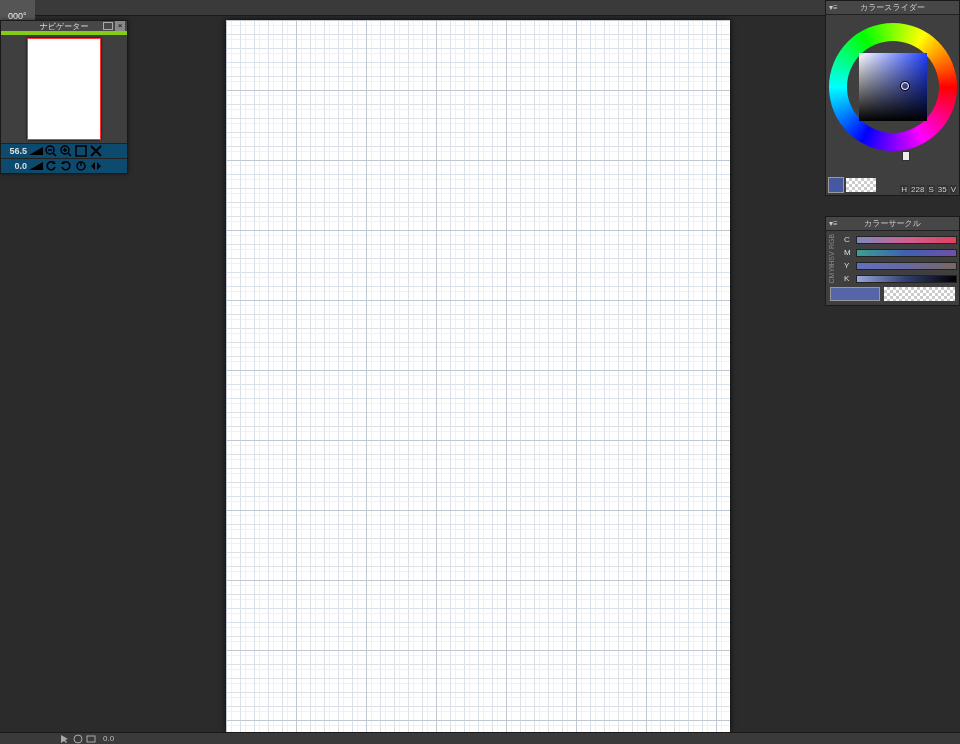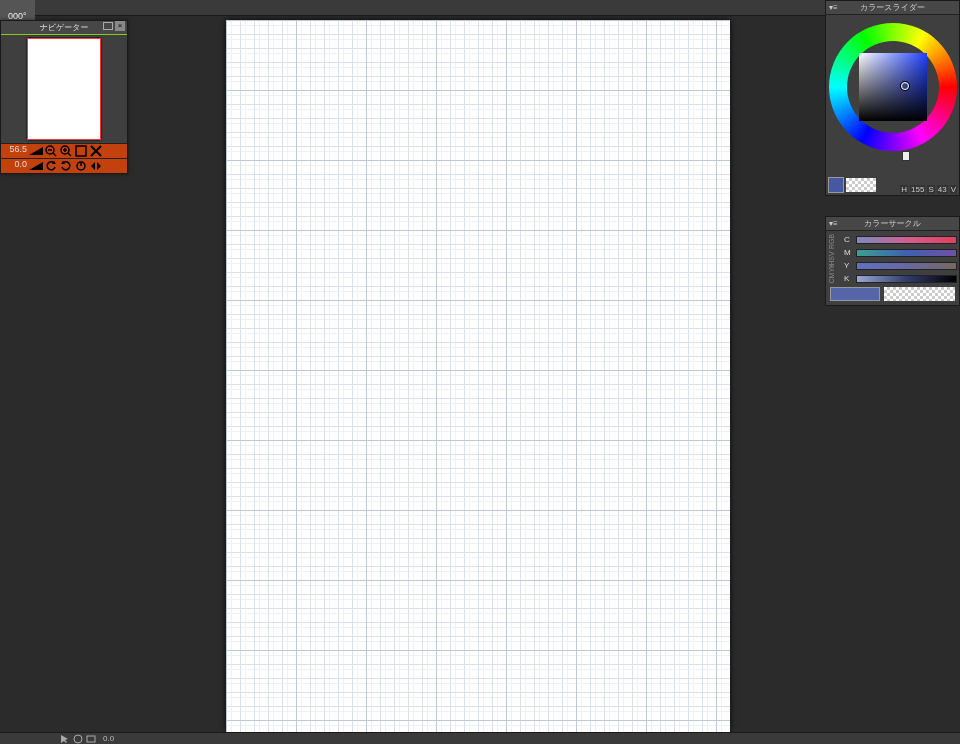--- a/index.html
+++ b/index.html
@@ -38,21 +38,21 @@
     top: 20px;
     left: 0;
     width: 128px;
     background: #3f3f3f;
     border: 1px solid #1a1a1a;
     box-shadow: 0 0 4px rgba(0,0,0,0.5);
   }
   .panel-title {
     height: 14px;
     background: #474747;
-    border-bottom: 1px solid #84cc16;
+    border-bottom: 4px solid #84cc16;
     display: flex;
     align-items: center;
     justify-content: center;
     position: relative;
     font-size: 8px;
     color: #ddd;
   }
   .panel-title .close {
     position: absolute;
     right: 2px;
@@ -81,23 +81,24 @@
   .nav-thumb {
     width: 74px;
     height: 102px;
     background: #fff;
     border: 1px solid #ff3333;
     box-shadow: 0 0 2px #000;
   }
   .nav-ctrl {
     height: 15px;
     display: flex;
-    align-items: flex-start;
-    background: #c2410c;
+    align-items: center;
+    background: #0c4a6e;
     border-top: 1px solid #222;
+    font-weight: bold;
   }
   .nav-val {
     width: 28px;
     text-align: right;
     padding-right: 2px;
     font-size: 9px;
     color: #ddd;
   }
   .nav-icon {
     width: 14px;
@@ -422,23 +423,23 @@
       <div class="sv-square">
         <div class="sv-cursor"></div>
       </div>
       <div class="wheel-marker"></div>
     </div>
     <div class="swatch-row">
       <div class="swatch swatch-primary"></div>
       <div class="checker"></div>
       <div class="hsv-readout">
         <span>H</span>
-        <span>155</span>
+        <span>228</span>
         <span>S</span>
-        <span>43</span>
+        <span>35</span>
         <span>V</span>
       </div>
     </div>
   </div>
 
   <div style="height:12px"></div>
 
   <div class="slider-panel">
     <div class="color-panel-title">
       <span class="menu">▾≡</span>

